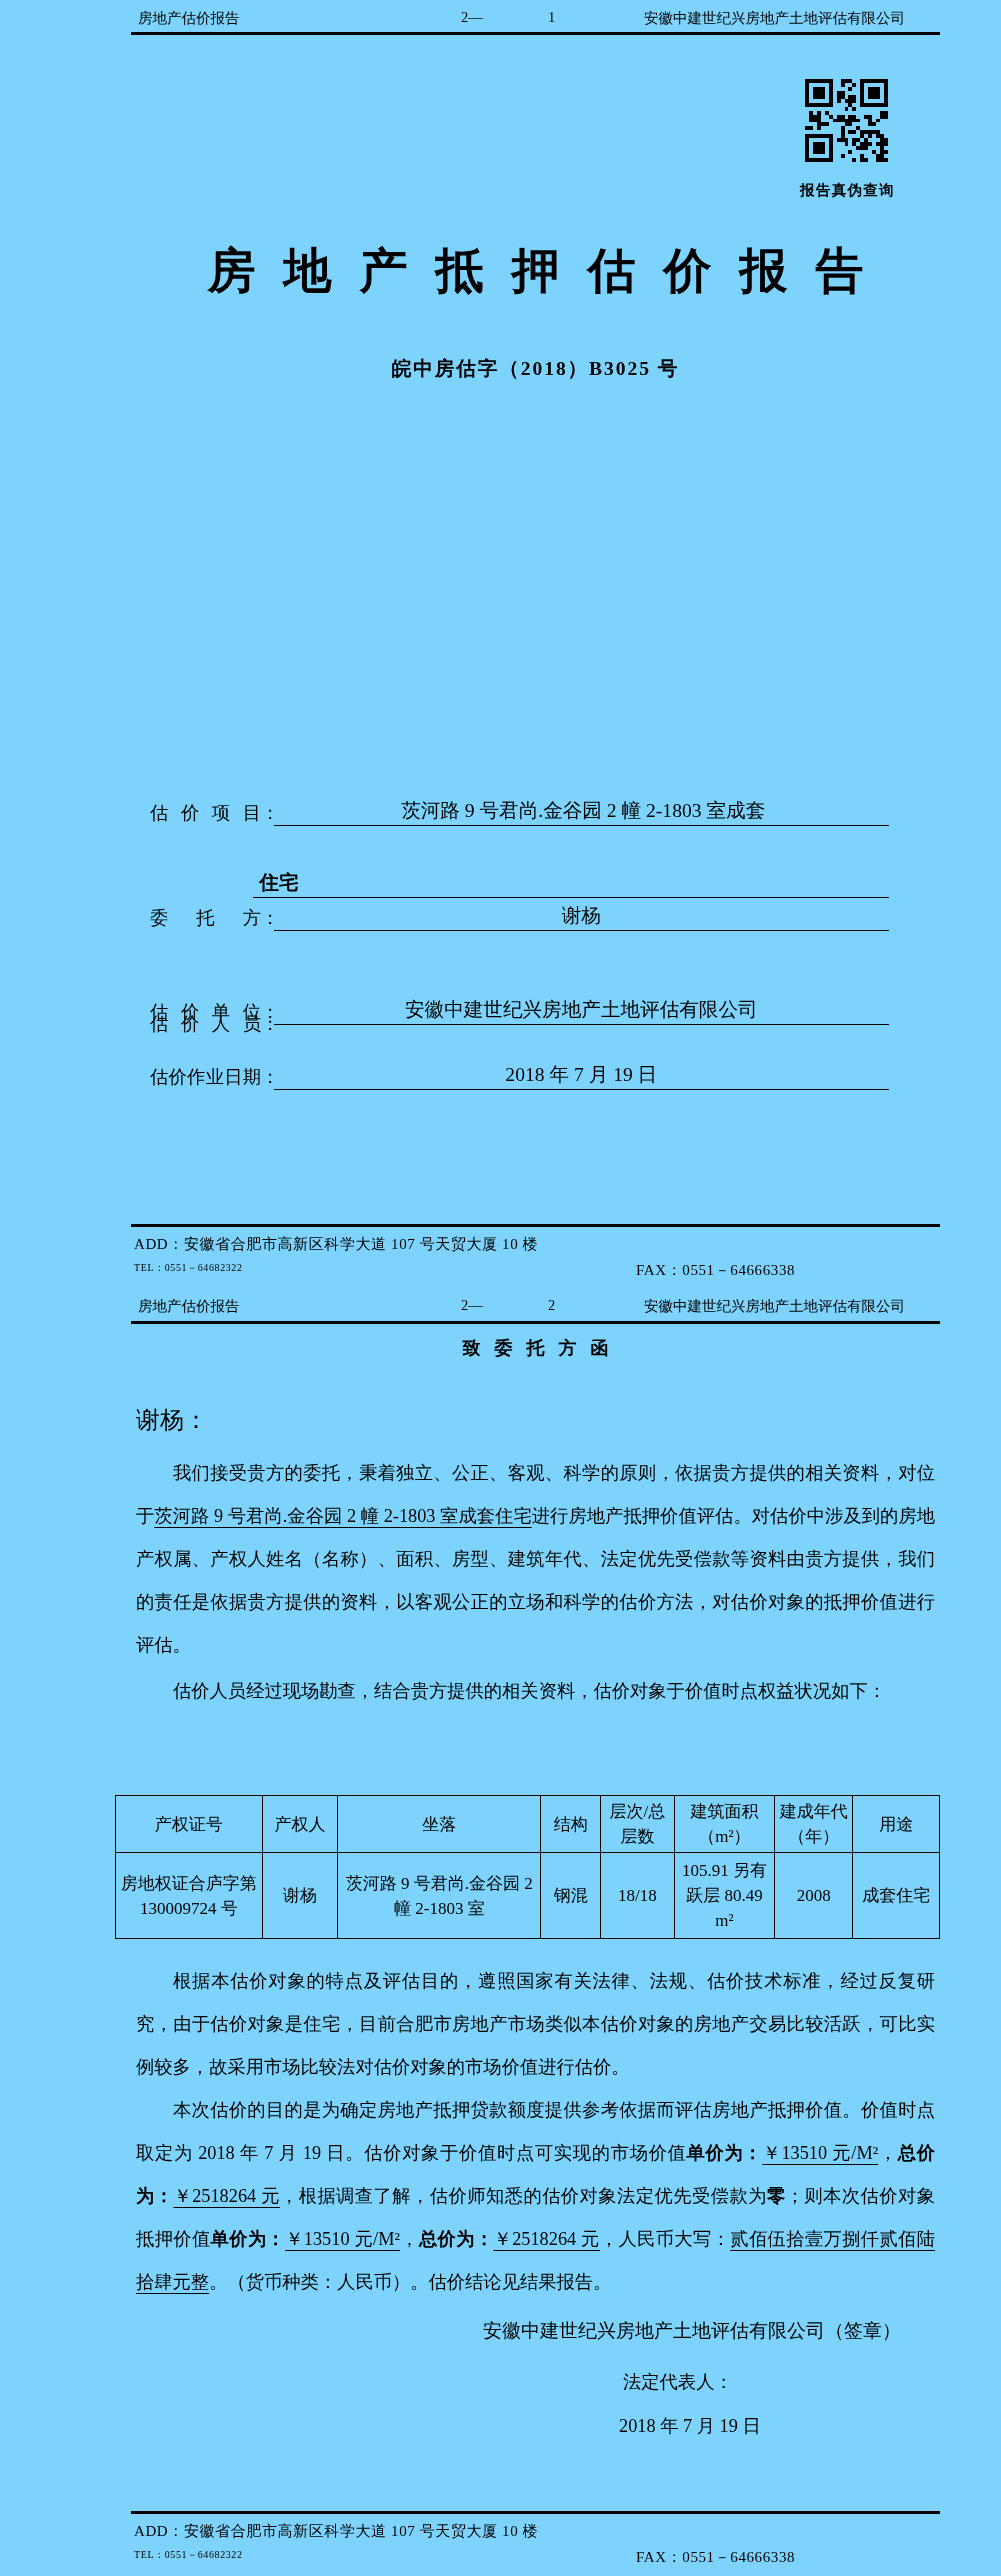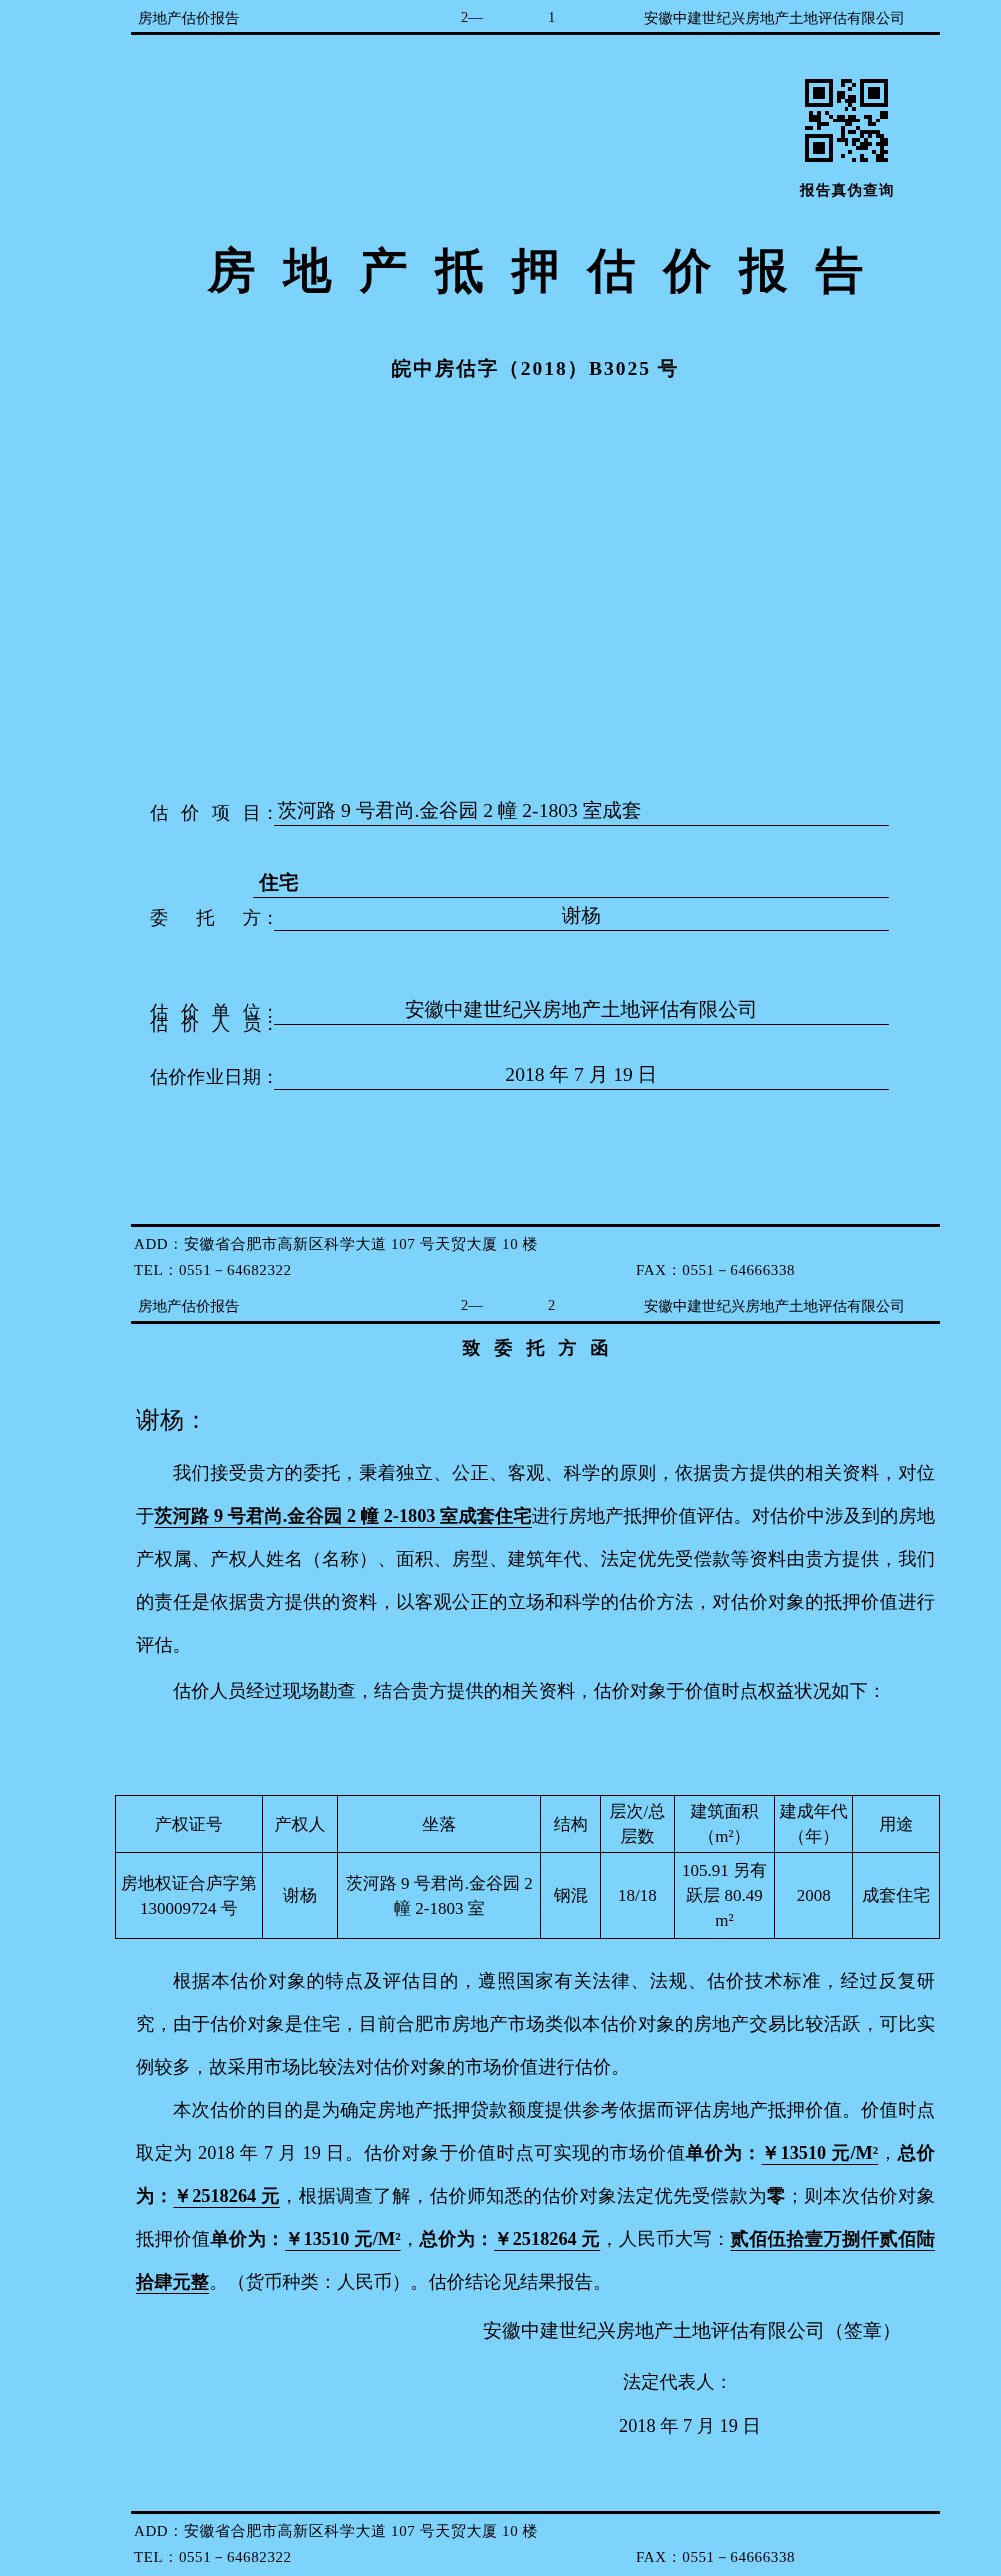--- a/index.html
+++ b/index.html
@@ -26,37 +26,37 @@
   .doc-no{position:absolute;left:131px;top:355px;width:809px;text-align:center;
           font-size:19.6px;font-weight:600;letter-spacing:1.9px;}
 
   
   .frow{position:absolute;left:150px;width:739px;height:29px;display:flex;align-items:flex-end;
         font-weight:normal;}
   .flabel{width:111px;font-size:18.3px;text-align:justify;text-align-last:justify;line-height:25px;}
   .fcolon{width:12.6px;font-size:18.3px;line-height:25px;}
   .fval{flex:1;border-bottom:1.9px solid #000;font-size:19.6px;line-height:28px;text-align:center;
         white-space:nowrap;}
-  .fval.left{text-align:left;padding-left:3.8px;margin-top:8px;}
+  .fval.left{text-align:center;padding-left:3.8px;margin-top:8px;}
   .frow2{position:absolute;left:253px;top:869px;width:636px;height:29px;border-bottom:1.9px solid #000;
          font-size:19.6px;font-weight:bold;line-height:28px;padding-left:6.3px;box-sizing:border-box;}
 
   .ftr-add{position:absolute;left:134px;font-size:15px;letter-spacing:0.6px;}
-  .ftr-tel{position:absolute;left:134px;font-size:15px;letter-spacing:0.6px;}
+  .ftr-tel{position:absolute;left:134px;font-size:10px;letter-spacing:0.6px;}
   .ftr-fax{position:absolute;left:636px;font-size:15px;letter-spacing:0.6px;}
 
   
   .letter-title{position:absolute;left:131px;top:1336px;width:809px;text-align:center;
                 font-size:18px;font-weight:bold;letter-spacing:14px;text-indent:14px;}
   .salutation{position:absolute;left:136px;top:1404px;font-size:24px;}
   .para{position:absolute;left:136px;width:799px;font-size:18.3px;line-height:43px;
         text-align:justify;text-indent:37px;}
   .p1{top:1434px;} .p2{top:1652px;} .p3{top:1942px;} .p4{top:2071px;}
   .b{font-weight:bold;}
-  .bu{font-weight:bold;text-decoration:underline;text-underline-offset:5px;text-decoration-thickness:1.3px;}
+  .bu{font-weight:normal;text-decoration:underline;text-underline-offset:5px;text-decoration-thickness:1.3px;}
 
   
   .rtable{position:absolute;left:115px;top:1795px;width:825px;border-collapse:collapse;
           table-layout:fixed;font-size:17px;}
   .rtable th,.rtable td{border:1.3px solid #000;text-align:center;vertical-align:middle;
           padding:2.5px 3.8px;font-weight:normal;line-height:25px;word-break:break-all;}
   .rtable thead tr{height:57px;}
   .rtable tbody tr{height:86px;}
   .c0{width:17.8%;} .c1{width:9.2%;} .c2{width:24.6%;} .c3{width:7.3%;}
   .c4{width:8.9%;} .c5{width:12.2%;} .c6{width:9.5%;} .c7{width:10.5%;}

